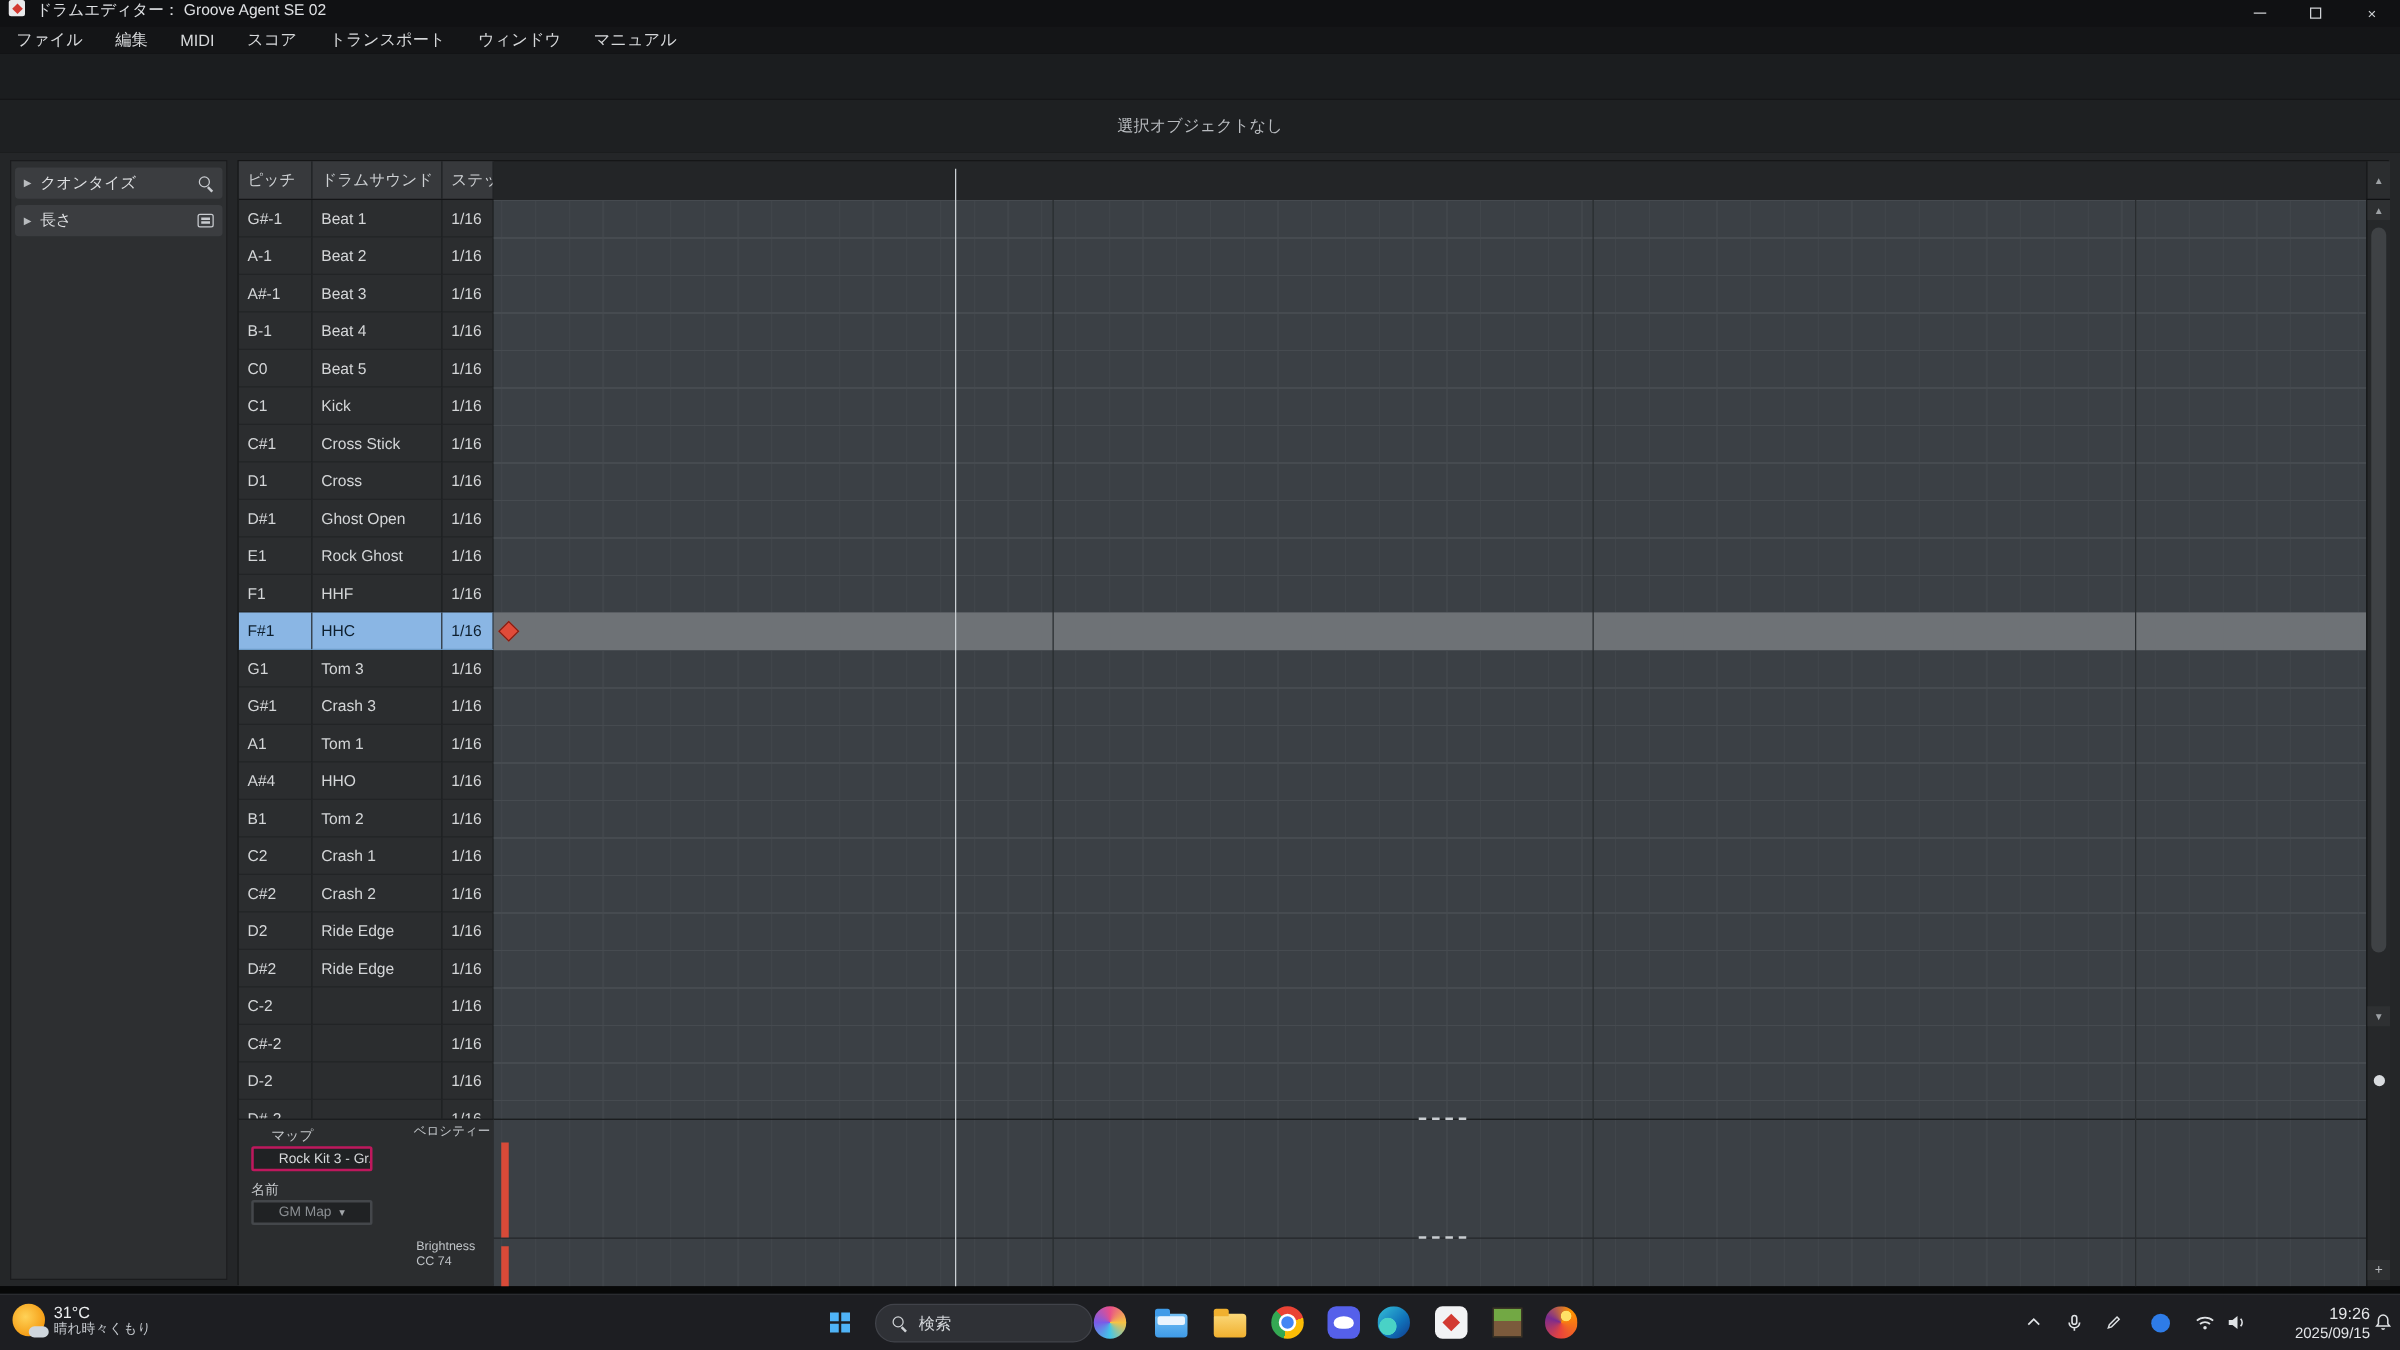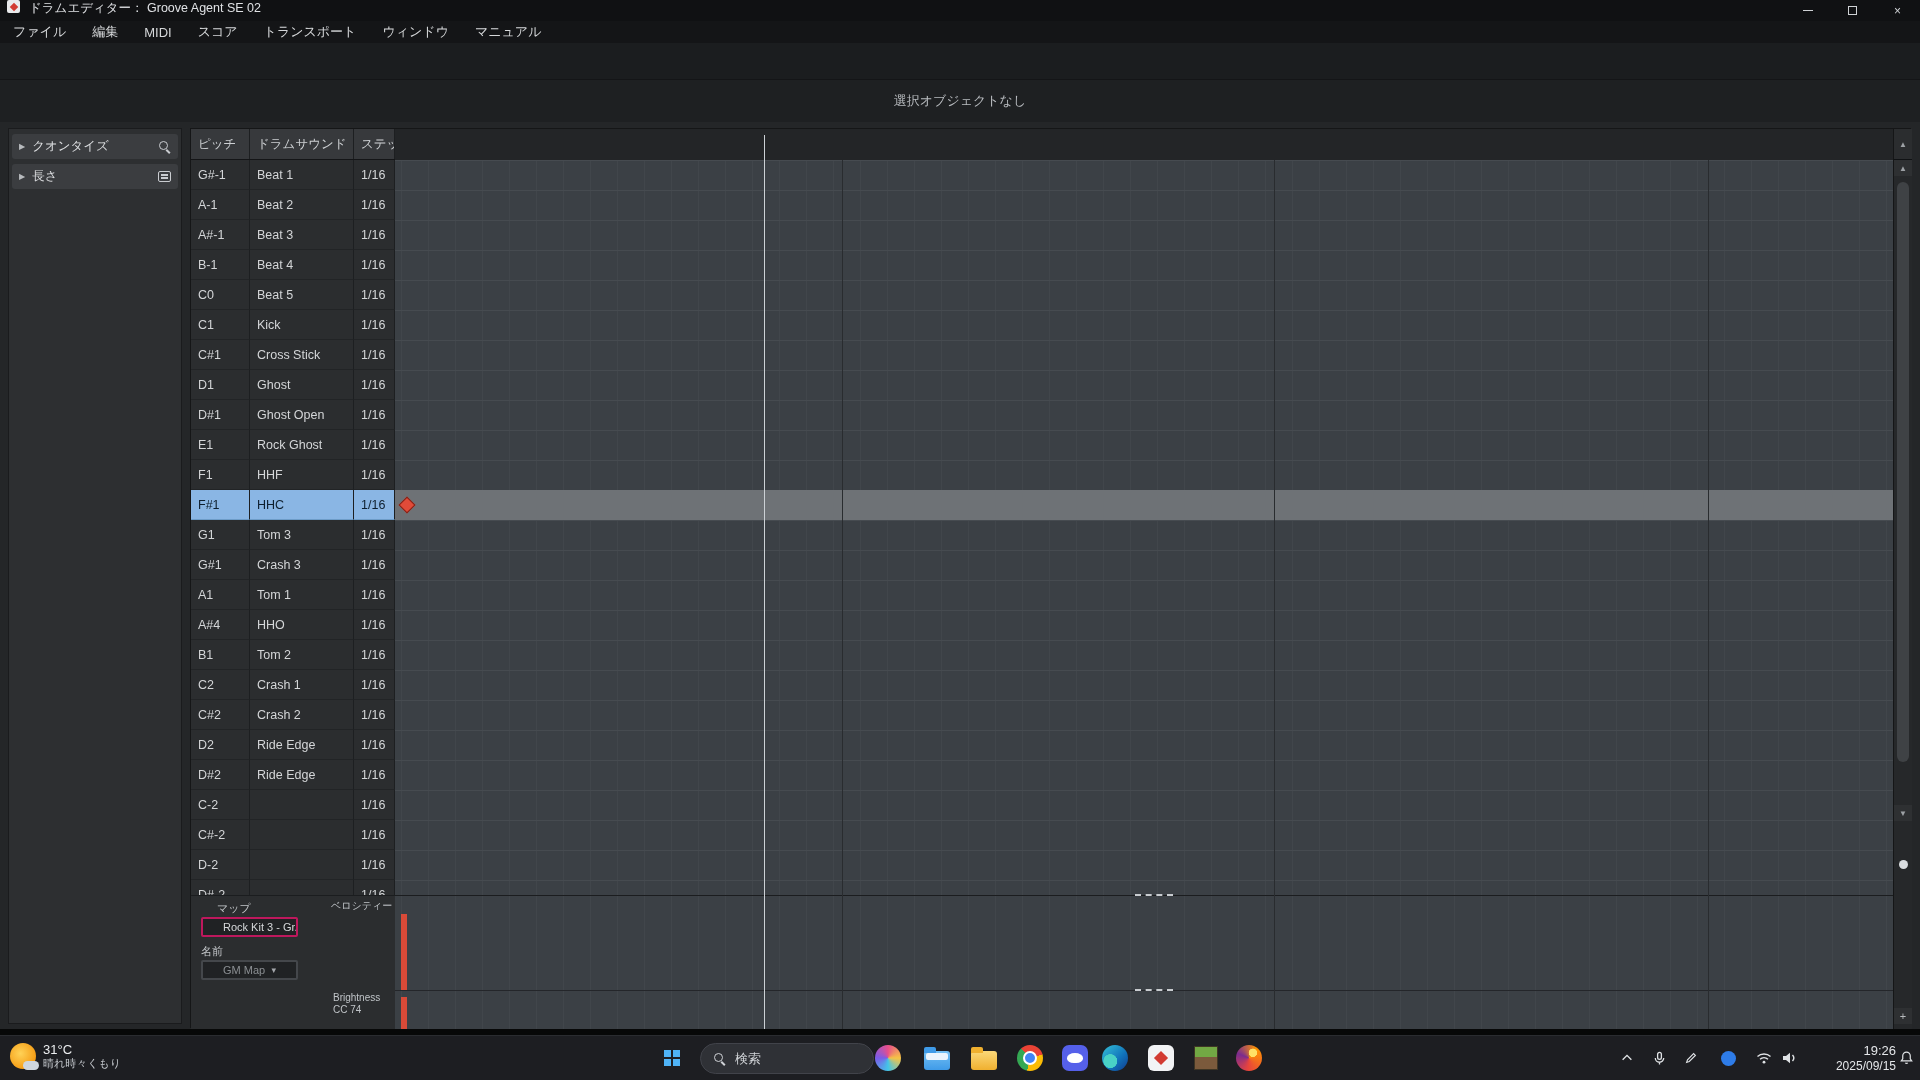--- a/index.html
+++ b/index.html
@@ -369,21 +369,21 @@
           <div class="dl-cell c-sound">Kick</div>
           <div class="dl-cell c-step">1/16</div>
         </div>
         <div class="dl-row">
           <div class="dl-cell c-pitch">C#1</div>
           <div class="dl-cell c-sound">Cross Stick</div>
           <div class="dl-cell c-step">1/16</div>
         </div>
         <div class="dl-row">
           <div class="dl-cell c-pitch">D1</div>
-          <div class="dl-cell c-sound">Ghost</div>
+          <div class="dl-cell c-sound">Cross</div>
           <div class="dl-cell c-step">1/16</div>
         </div>
         <div class="dl-row">
           <div class="dl-cell c-pitch">D#1</div>
           <div class="dl-cell c-sound">Ghost Open</div>
           <div class="dl-cell c-step">1/16</div>
         </div>
         <div class="dl-row">
           <div class="dl-cell c-pitch">E1</div>
           <div class="dl-cell c-sound">Rock Ghost</div>

